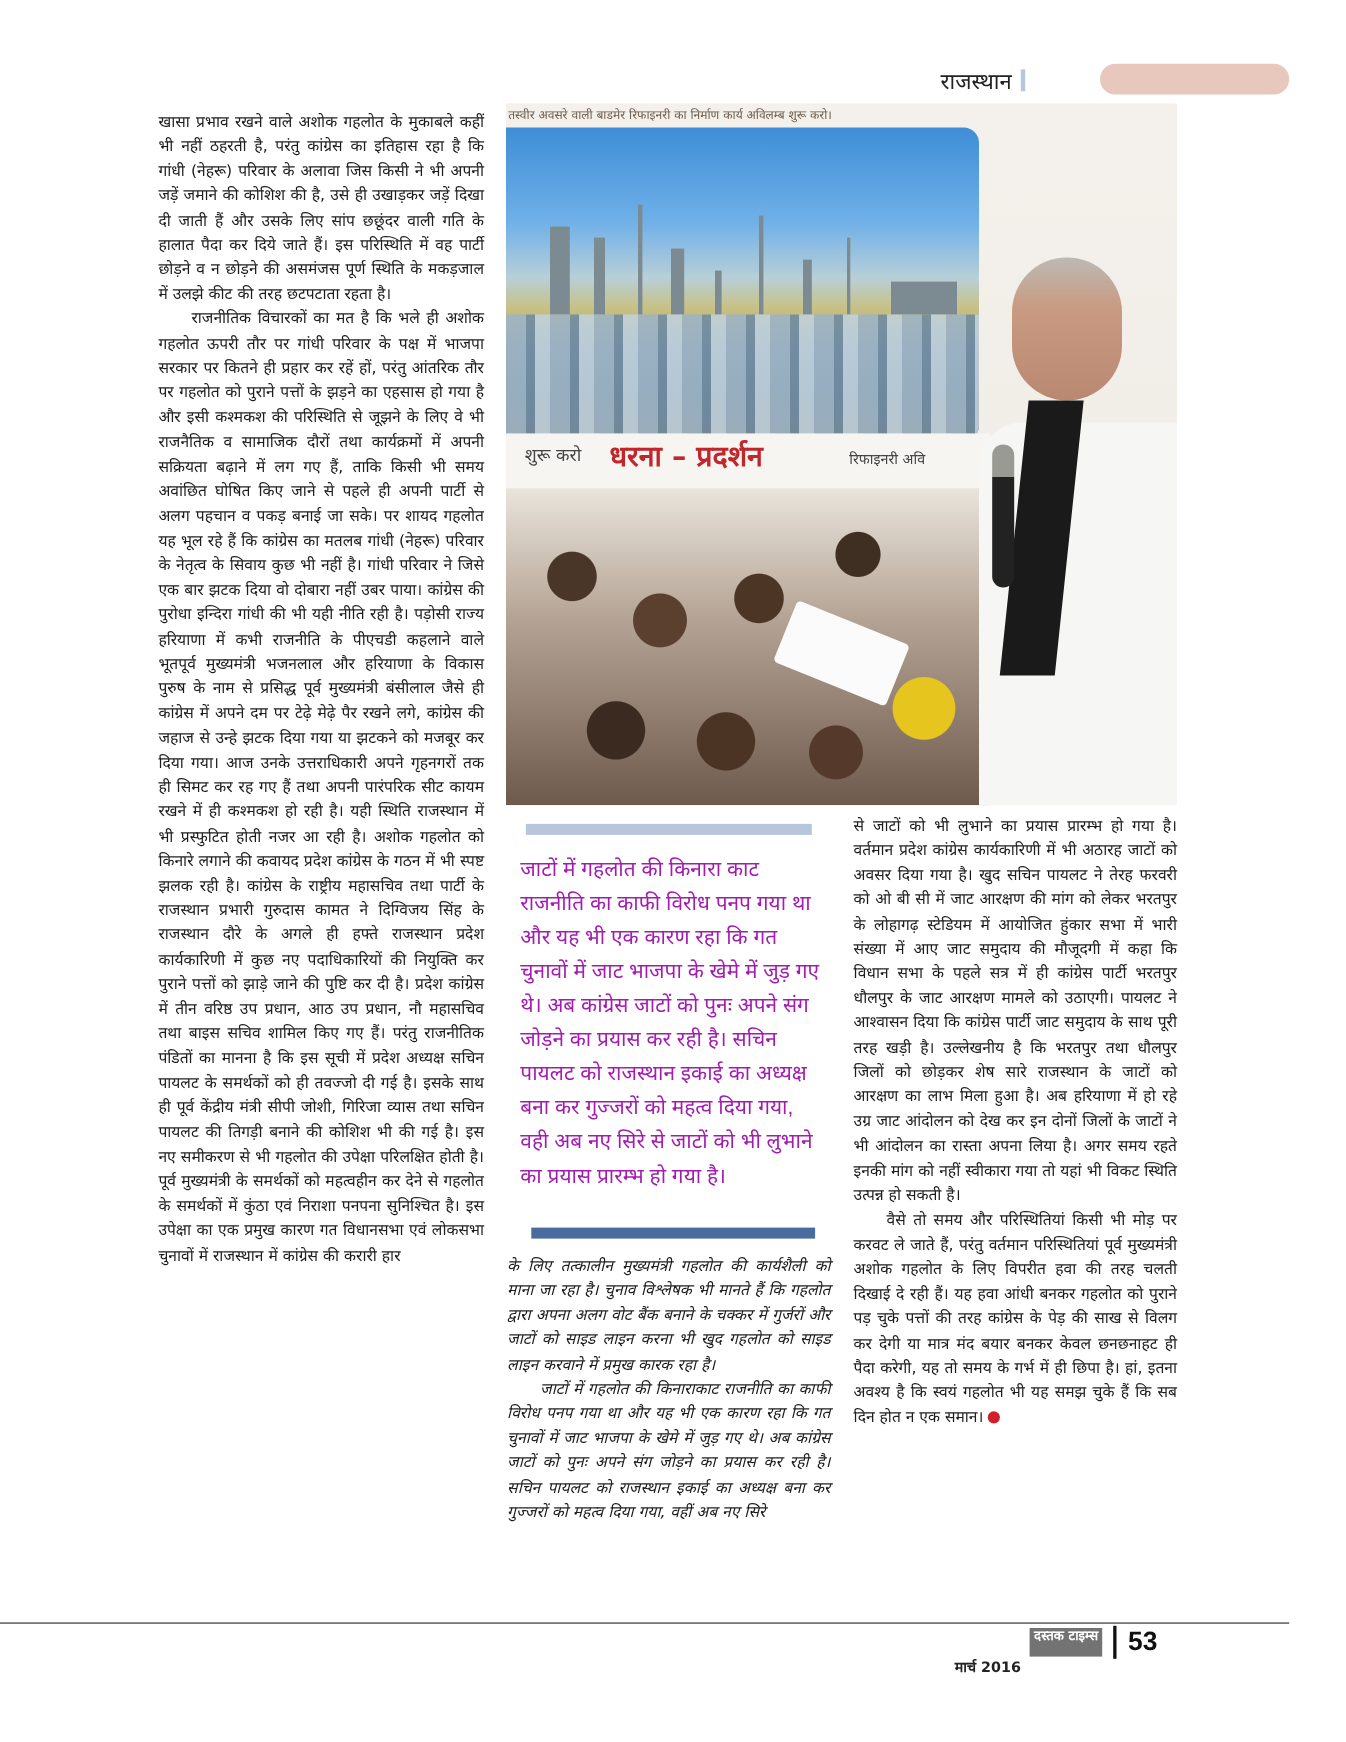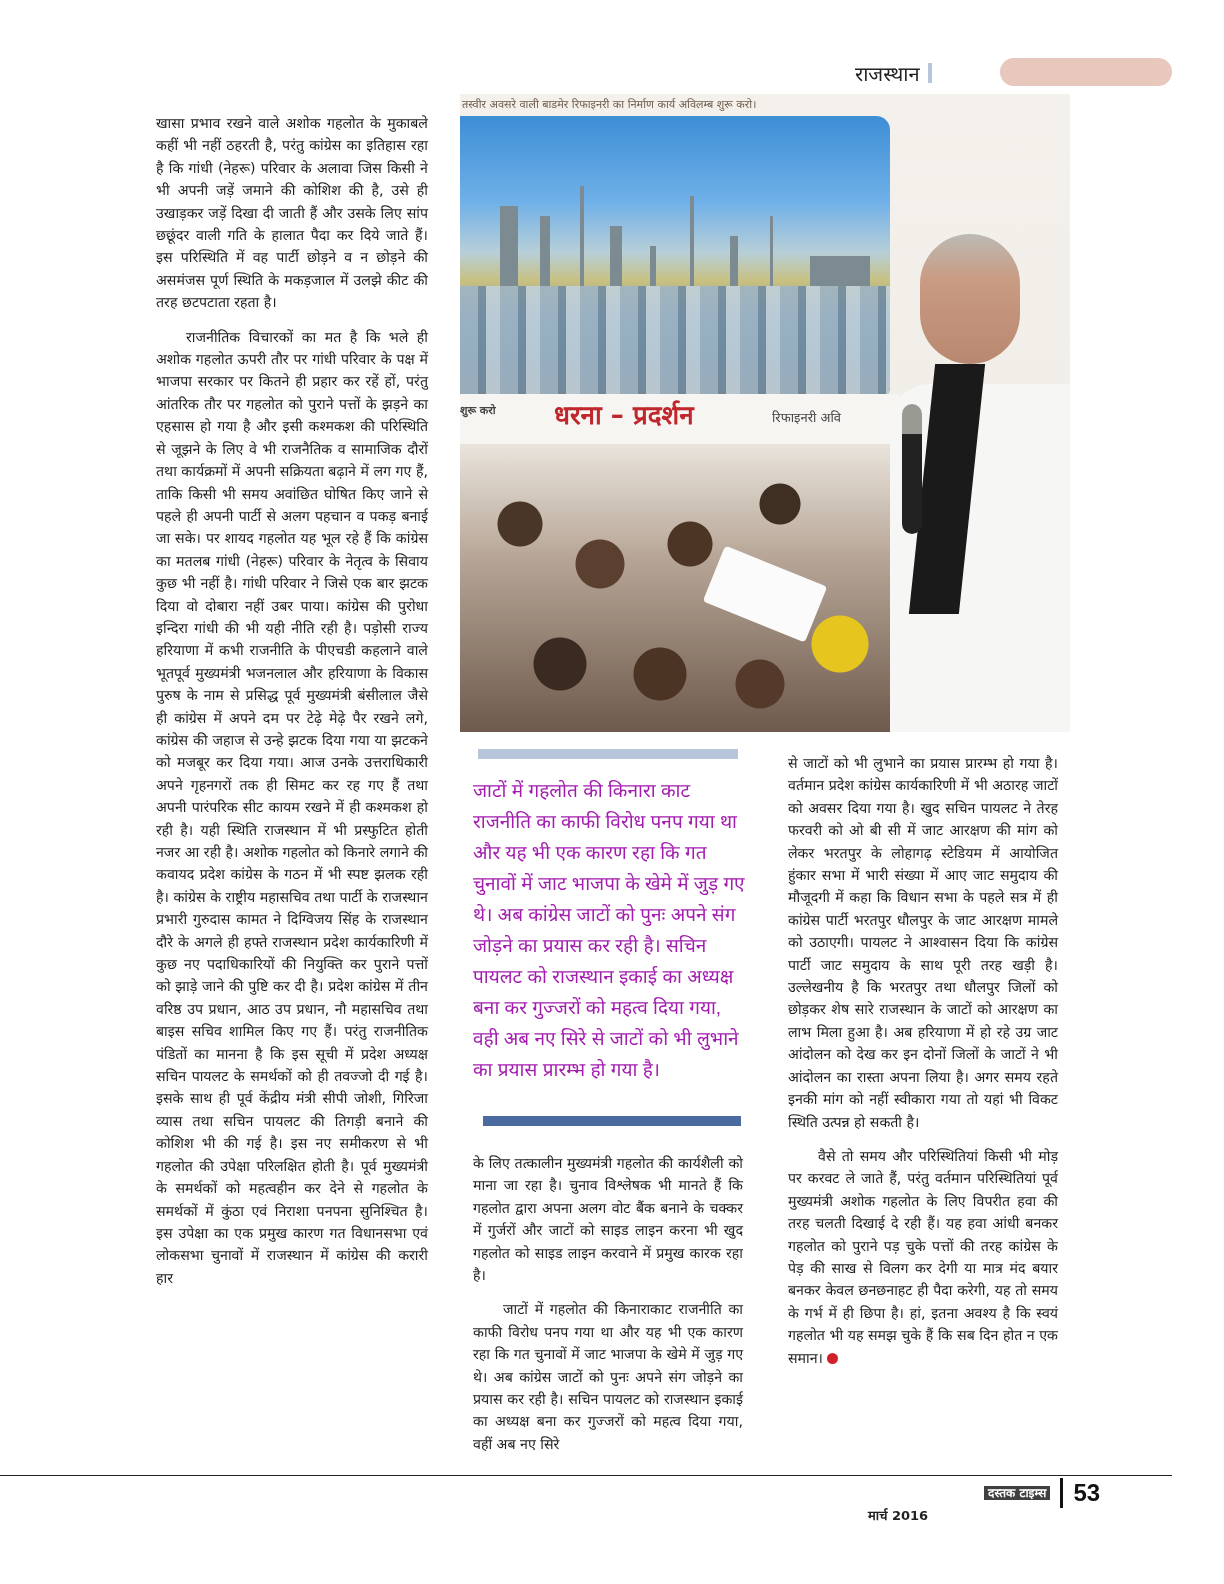--- a/index.html
+++ b/index.html
@@ -6,38 +6,38 @@
   body { width: 1224px; height: 1584px; position: relative; overflow: hidden;
          font-family: "DejaVu Sans", sans-serif; color: #1a1a1a; }
 
   .section-header { position: absolute; top: 56px; left: 855px; height: 34px; display: flex; align-items: center; }
   .section-title { font-size: 20px; color: #222; font-family: "DejaVu Sans", sans-serif; letter-spacing: 0px; }
   .section-sep { width: 4px; height: 20px; background: #b8c6dc; margin-left: 8px; }
   .section-pill { position: absolute; top: 58px; left: 1000px; width: 172px; height: 28px; border-radius: 14px; background: #e8c8bc; }
 
   .col { position: absolute; font-size: 14.2px; line-height: 22.4px; text-align: justify; color: #1c1c1c;
          font-family: "DejaVu Sans", sans-serif; }
-  .col p { margin: 12px; }
+  .col p { margin: 0; }
   .col p.indent { text-indent: 30px; }
   .col-left { left: 144px; top: 100px; width: 296px; }
-  .col-mid  { left: 461px; top: 1140px; width: 294px; }
+  .col-mid  { left: 461px; top: 1140px; width: 294px; font-style: italic; }
   .col-right{ left: 776px; top: 740px; width: 294px; }
 
   .photo { position: absolute; left: 460px; top: 94px; width: 610px; height: 638px; overflow: hidden;
            background: linear-gradient(180deg, #f4f1ec 0%, #eeeae4 100%); }
   .banner-top { position: absolute; left: 0; top: 0; width: 440px; height: 22px; font-size: 11px; color: #6c5a4a;
                 white-space: nowrap; overflow: hidden; padding-left: 2px; line-height: 22px; }
   .refinery { position: absolute; left: 0; top: 22px; width: 430px; height: 285px; border-radius: 0 14px 14px 0;
               background: linear-gradient(180deg, #3e8ed6 0%, #6fb0e8 30%, #b8cfd8 48%, #c8c080 58%, #8a9fae 70%, #6f8796 85%, #8b7e6e 100%); }
   .ref-towers { position: absolute; left: 20px; top: 60px; width: 390px; height: 110px; }
   .tower { position: absolute; bottom: 0; background: #7c8a92; }
   .pipes { position: absolute; left: 0; top: 170px; width: 430px; height: 115px;
            background: repeating-linear-gradient(90deg, #9db4c6 0 18px, #6e8aa0 18px 26px, #c1d2de 26px 40px); opacity: .85; border-radius: 0 0 14px 0; }
   .banner-bottom { position: absolute; left: 0; top: 300px; width: 440px; height: 50px; background: #f7f5f1; }
-  .banner-left { position: absolute; left: 0; top: 308px; font-size: 11px; color: #444; font-weight: bold; }
+  .banner-left { position: absolute; left: 17px; top: 308px; font-size: 16px; color: #444; }
   .banner-main { position: absolute; left: 94px; top: 302px; font-size: 26px; font-weight: bold; color: #c0272d; }
   .banner-right { position: absolute; left: 312px; top: 314px; font-size: 13px; color: #444; }
   .crowd { position: absolute; left: 0; top: 350px; width: 440px; height: 288px;
            background: radial-gradient(circle at 60px 80px, #4a3628 0 22px, transparent 23px),
                        radial-gradient(circle at 140px 120px, #5b4030 0 24px, transparent 25px),
                        radial-gradient(circle at 230px 100px, #4d3526 0 22px, transparent 23px),
                        radial-gradient(circle at 320px 60px, #3f2e22 0 20px, transparent 21px),
                        radial-gradient(circle at 100px 220px, #3a2a20 0 26px, transparent 27px),
                        radial-gradient(circle at 200px 230px, #4c3424 0 26px, transparent 27px),
                        radial-gradient(circle at 300px 240px, #55392a 0 24px, transparent 25px),
@@ -53,21 +53,21 @@
   .pullquote-bar-top { position: absolute; left: 478px; top: 749px; width: 260px; height: 10px; background: #b8c6dc; }
   .pullquote { position: absolute; left: 473px; top: 775px; width: 272px; font-size: 19px; line-height: 31px; color: #a21caf;
                font-family: "Liberation Sans", sans-serif; }
   .pullquote-bar-bottom { position: absolute; left: 483px; top: 1116px; width: 258px; height: 10px; background: #4b6aa0; }
 
   .end-dot { display: inline-block; width: 11px; height: 11px; border-radius: 50%; background: #d0202a; vertical-align: middle; margin-left: 4px; }
 
   .footer-rule { position: absolute; left: 0; top: 1475px; width: 1172px; height: 1px; background: #222; }
   .footer { position: absolute; top: 1478px; left: 868px; height: 30px; display: flex; align-items: center; }
   .footer-date { font-size: 13px; font-weight: bold; color: #222; margin-right: 8px; margin-top: 44px; }
-  .footer-logo { font-size: 12px; font-weight: bold; color: #fff; background: #404040; padding: 0 4px; height: 14px; line-height: 14px; margin-right: 10px; margin-left: 48px; }
+  .footer-logo { font-size: 12px; font-weight: bold; color: #fff; background: #737373; padding: 0 4px; height: 26px; line-height: 14px; margin-right: 10px; }
   .footer-sep { width: 3px; height: 30px; background: #111; margin-right: 10px; }
   .footer-page { font-size: 24px; font-weight: bold; color: #111; font-family: "Liberation Sans", sans-serif; }
 </style>
 </head>
 <body>
 
 <div class="section-header">
   <span class="section-title">राजस्थान</span>
   <span class="section-sep"></span>
 </div>

